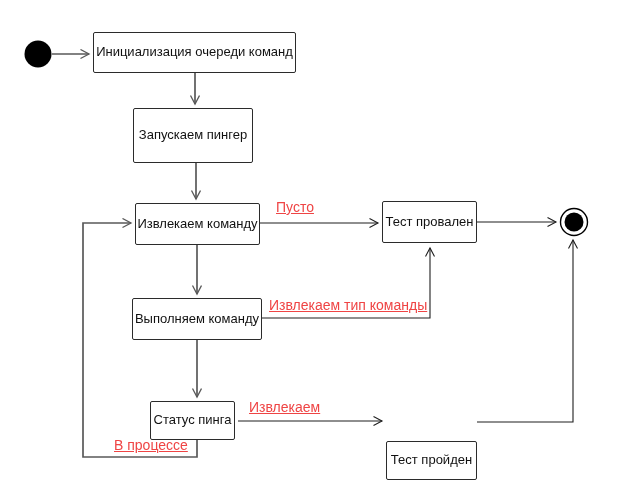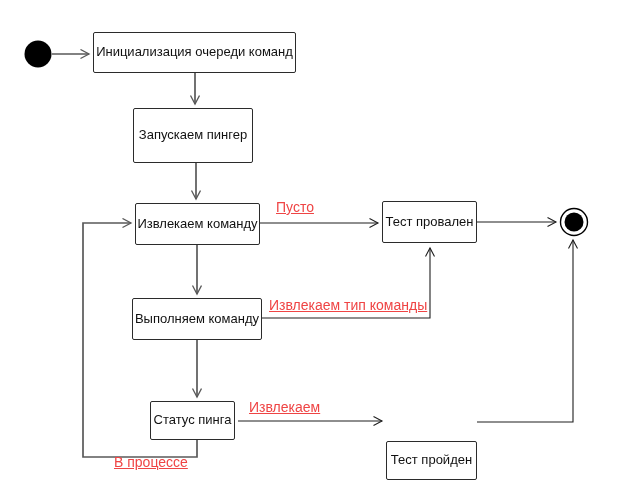--- a/index.html
+++ b/index.html
@@ -94,15 +94,15 @@
   <div class="node" style="left:382px; top:201px; width:95px; height:42px;">Тест провален</div>
 
   <div class="node" style="left:386px; top:403px; width:91px; height:39px;margin-top:38px;">Тест пройден</div>
 
   <div class="edge-label" style="left:276px; top:199px;">Пусто</div>
 
   <div class="edge-label" style="left:269px; top:297px;">Извлекаем тип команды</div>
 
   <div class="edge-label" style="left:249px; top:399px;">Извлекаем</div>
 
-  <div class="edge-label" style="left:114px; top:454px;">В процессе</div>
+  <div class="edge-label" style="left:114px; top:437px;">В процессе</div>
 
 </div>
 
 </body></html>

